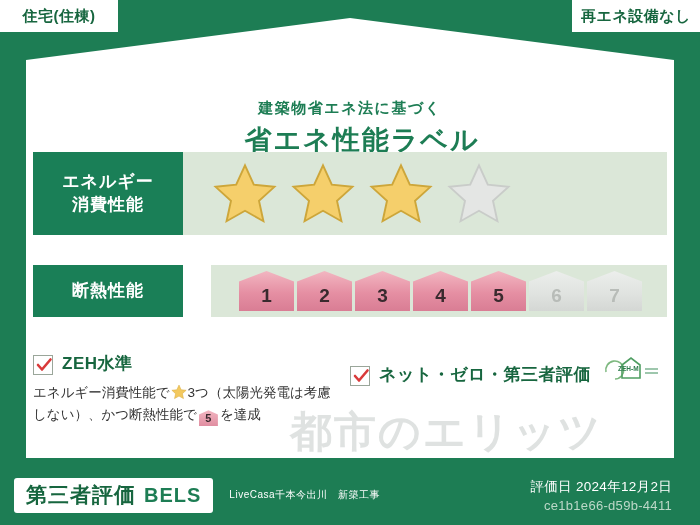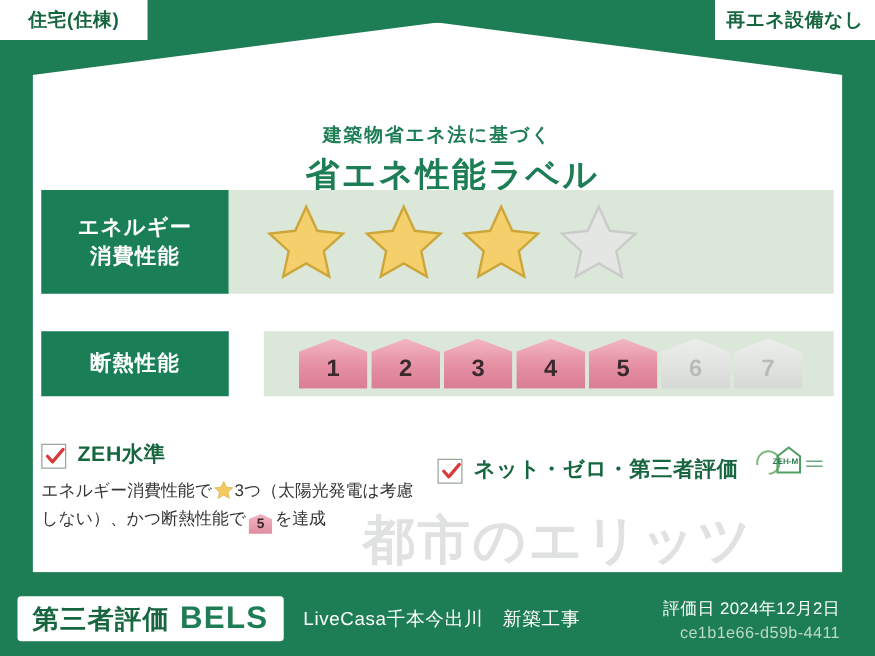--- a/index.html
+++ b/index.html
@@ -270,26 +270,26 @@
   }
   .bels-jp {
     color: #17663f;
     font-weight: bold;
     font-size: 21px;
     letter-spacing: 1px;
   }
   .bels-en {
     color: #1d7d54;
     font-weight: bold;
-    font-size: 25px;
+    font-size: 20px;
     letter-spacing: 1px;
   }
   .building-name {
     color: #ffffff;
-    font-size: 15px;
+    font-size: 10px;
     margin-left: 16px;
     letter-spacing: 0.5px;
     flex: 1 1 auto;
   }
   .footer-right {
     color: #ffffff;
     text-align: right;
     margin-right: 28px;
     flex: 0 0 auto;
   }

